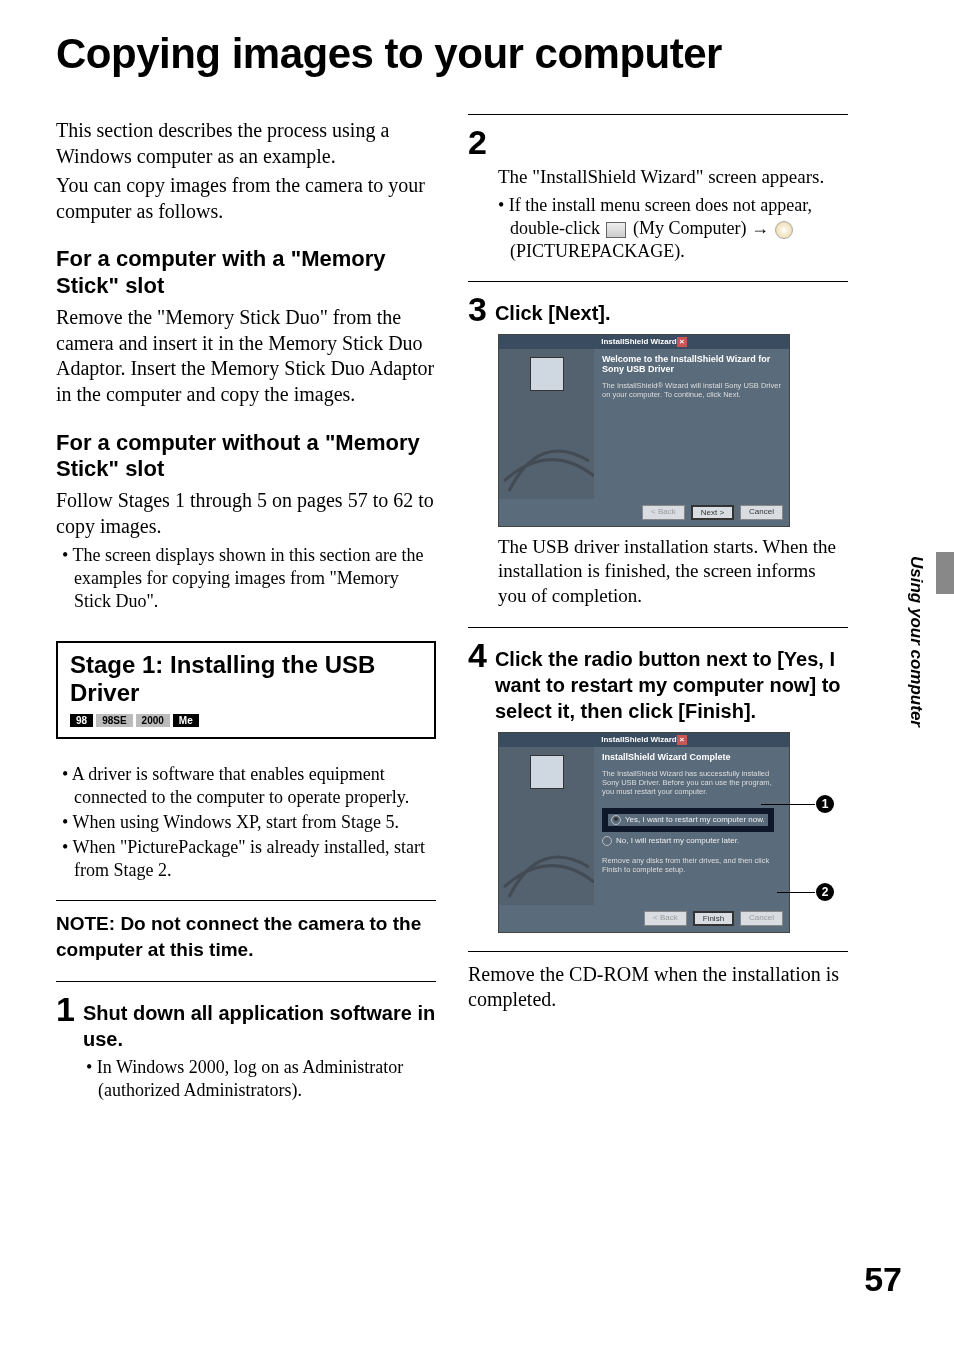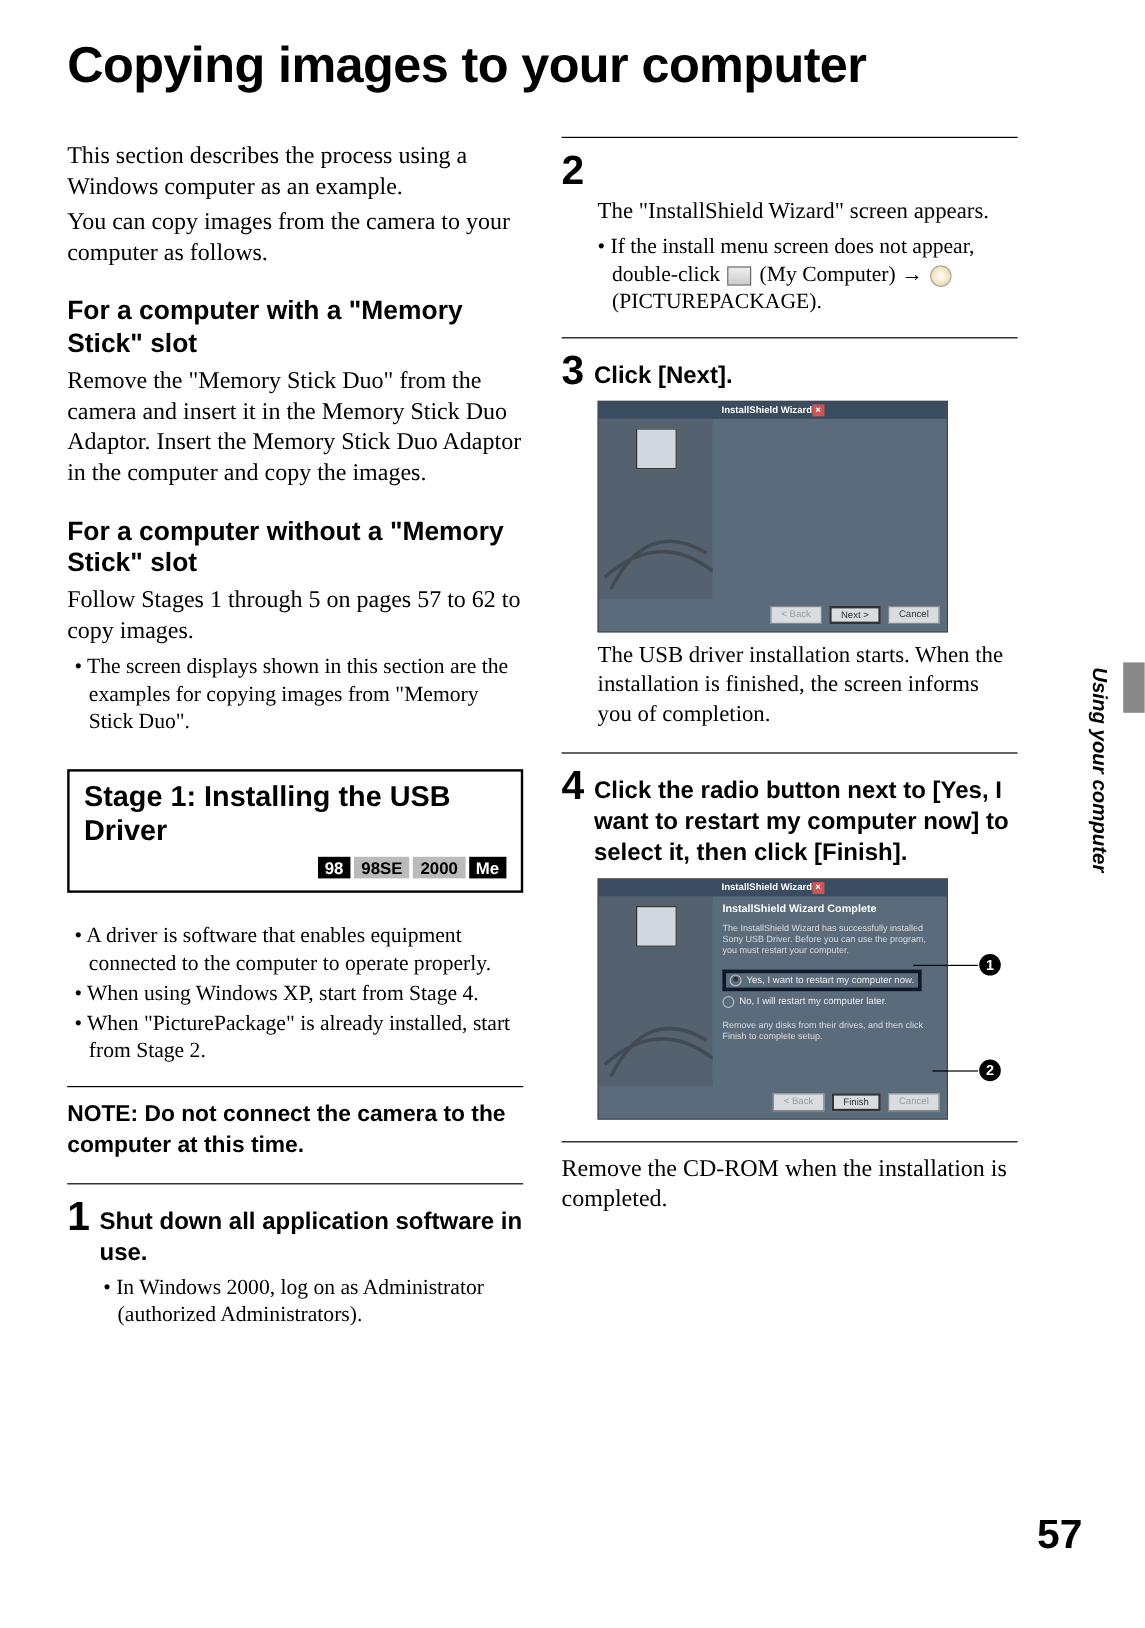--- a/index.html
+++ b/index.html
@@ -61,26 +61,25 @@
     margin-top: 28px;
   }
   .stage-title {
     font-family: Arial, Helvetica, sans-serif;
     font-weight: 700;
     font-size: 24px;
     line-height: 1.2;
   }
   .os-badges {
     display: flex;
-    justify-content: flex-end;
     gap: 3px;
     margin-top: 6px;
     font-family: Arial, Helvetica, sans-serif;
     font-weight: 700;
-    font-size: 14px;
+    font-size: 10px;
   }
   .badge-dark {
     background: #000;
     color: #fff;
     padding: 1px 6px;
   }
   .badge-light {
     background: #bbb;
     color: #000;
     padding: 1px 6px;
@@ -188,21 +187,21 @@
     color: #333;
     font-size: 8px;
     padding: 1px 8px;
     border: 1px solid #888;
   }
   .ss-btn.bold-border { border: 2px solid #333; }
   .ss-btn.disabled { color: #999; }
   .ss-radio-row { font-size:8px; color:#eee; margin:4px 0; display:flex; align-items:center; gap:4px;}
   .ss-radio { width:8px; height:8px; border:1px solid #bbb; border-radius:50%; display:inline-block; }
   .ss-radio.sel::after{content:"";display:block;width:4px;height:4px;border-radius:50%;background:#333;margin:1px auto 0 auto;}
-  .ss-radio-outline { border:3px solid #0f172a; padding:1px 3px; display:inline-flex; align-items:center; gap:4px;}
+  .ss-radio-outline { border:6px solid #0f172a; padding:1px 3px; display:inline-flex; align-items:center; gap:4px;}
   .side-tab-dark {
     position: absolute;
     right: 0;
     top: 552px;
     width: 18px;
     height: 42px;
     background: #888;
   }
   .side-label {
     position: absolute;
@@ -288,21 +287,21 @@
         <div class="os-badges">
           <span class="badge-dark">98</span>
           <span class="badge-light">98SE</span>
           <span class="badge-light">2000</span>
           <span class="badge-dark">Me</span>
         </div>
       </div>
 
       <ul class="bullets" style="margin-top:24px;">
         <li>A driver is software that enables equipment connected to the computer to operate properly.</li>
-        <li>When using Windows XP, start from Stage 4.</li>
+        <li>When using Windows XP, start from Stage 5.</li>
         <li>When "PicturePackage" is already installed, start from Stage 2.</li>
       </ul>
 
       <hr class="hr-thin">
       <div class="note" style="padding-left:0;">
         <span>NOTE: Do not connect the camera to the computer at this time.</span>
       </div>
       <hr class="hr-thin">
 
       <div class="step">
@@ -345,20 +344,24 @@
           <span class="ss-close">×</span>
         </div>
         <div class="ss-body">
           <div class="ss-left">
             <div class="ss-icon"></div>
             <div class="ss-graphic">
               <svg viewBox="0 0 95 78">
                   <path d="M10 70 Q40 10 90 40 M5 60 Q50 20 95 55" stroke="#222" fill="none" stroke-width="3"></path>
                 </svg>
             </div>
+          </div>
+          <div class="ss-right">
+            <div class="ss-welcome">Welcome to the InstallShield Wizard for Sony USB Driver</div>
+            <div class="ss-desc">The InstallShield® Wizard will install Sony USB Driver on your computer. To continue, click Next.</div>
           </div>
         </div>
         <div class="ss-btnrow">
           <span class="ss-btn disabled">&lt; Back</span>
           <span class="ss-btn bold-border">Next &gt;</span>
           <span class="ss-btn">Cancel</span>
         </div>
       </div>
 
       <p class="step-body">The USB driver installation starts. When the installation is finished, the screen informs you of completion.</p>

